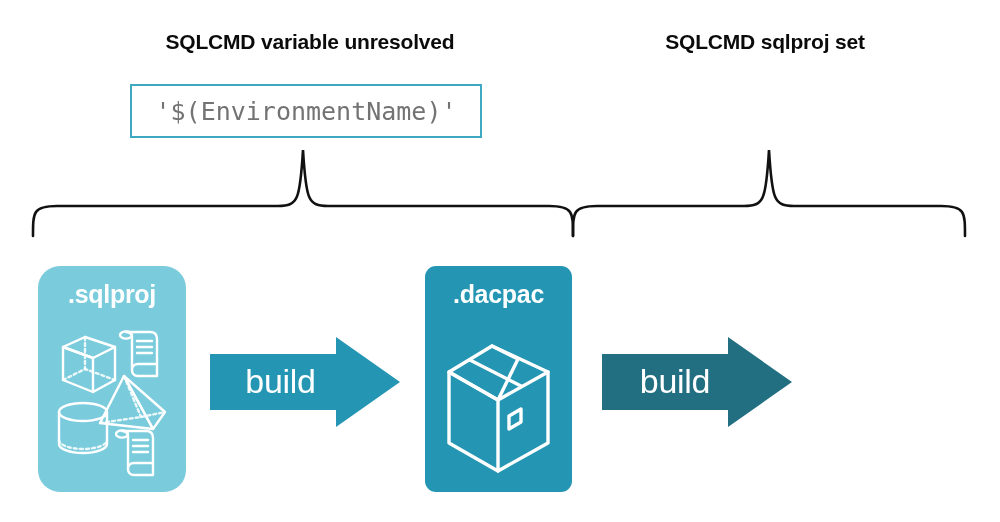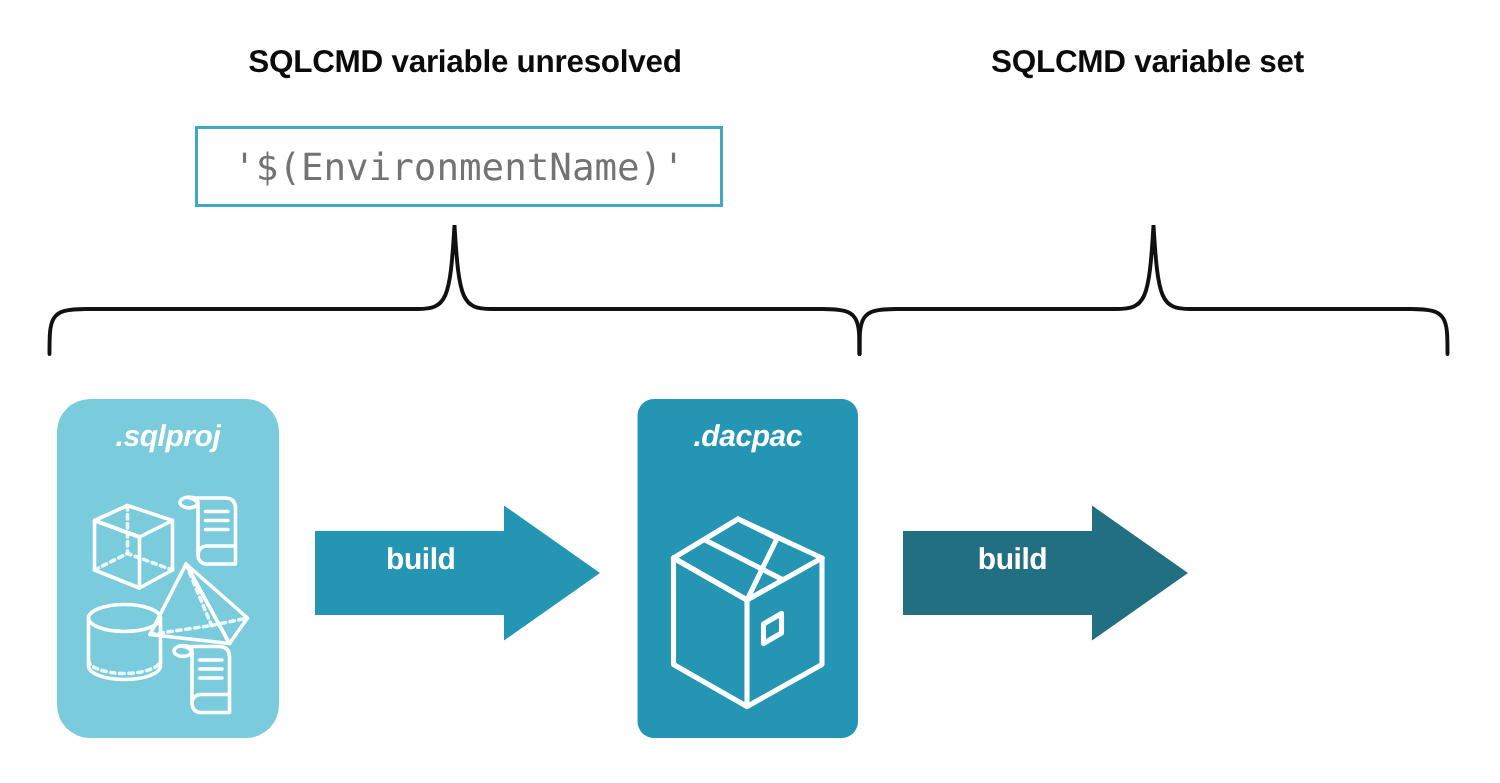--- a/index.html
+++ b/index.html
@@ -80,57 +80,56 @@
     left: 818px; top: 266px; width: 147px; height: 226px;
     background: #226f82;
   }
   .artifact-label {
     position: absolute;
     left: 0; right: 0;
     top: 14px;
     text-align: center;
     font-family: "Liberation Sans", sans-serif;
     font-weight: bold;
-    font-size: 20px;
+    font-size: 25px;
     color: #ffffff;
     letter-spacing: -0.3px;
-    font-style: italic;
   }
   .artifact-art {
     position: absolute;
     left: 0;
     top: 50px;
     width: 100%;
     height: 170px;
   }
 
   
   .arrow-svg { position: absolute; }
   #arrow-build  { left: 208px; top: 334px; }
   #arrow-deploy { left: 600px; top: 334px; }
   .arrow-label {
     position: absolute;
     font-family: "Liberation Sans", sans-serif;
-    font-weight: bold;
-    font-size: 20px;
+    font-weight: normal;
+    font-size: 34px;
     color: #ffffff;
     white-space: nowrap;
     letter-spacing: -0.3px;
   }
   #arrow-build-label  { left: 208px; top: 362px; width: 145px; text-align: center; }
   #arrow-deploy-label { left: 600px; top: 362px; width: 150px; text-align: center; }
 </style>
 </head>
 <body>
 
 <div class="stage">
 
   <div class="heading" id="heading-left">SQLCMD variable unresolved</div>
 
-  <div class="heading" id="heading-right">SQLCMD variable set</div>
+  <div class="heading" id="heading-right">SQLCMD sqlproj set</div>
 
   <div class="code-box" id="code-box-left">'$(EnvironmentName)'</div>
 
 
   <svg class="brace-svg" id="brace-left" width="546" height="90" viewBox="0 0 546 90">
     <path d="M 3 88
              C 3 64, 3 58, 27 58
              L 248 58
              C 268 58, 270 52, 273 2
              C 276 52, 278 58, 298 58

